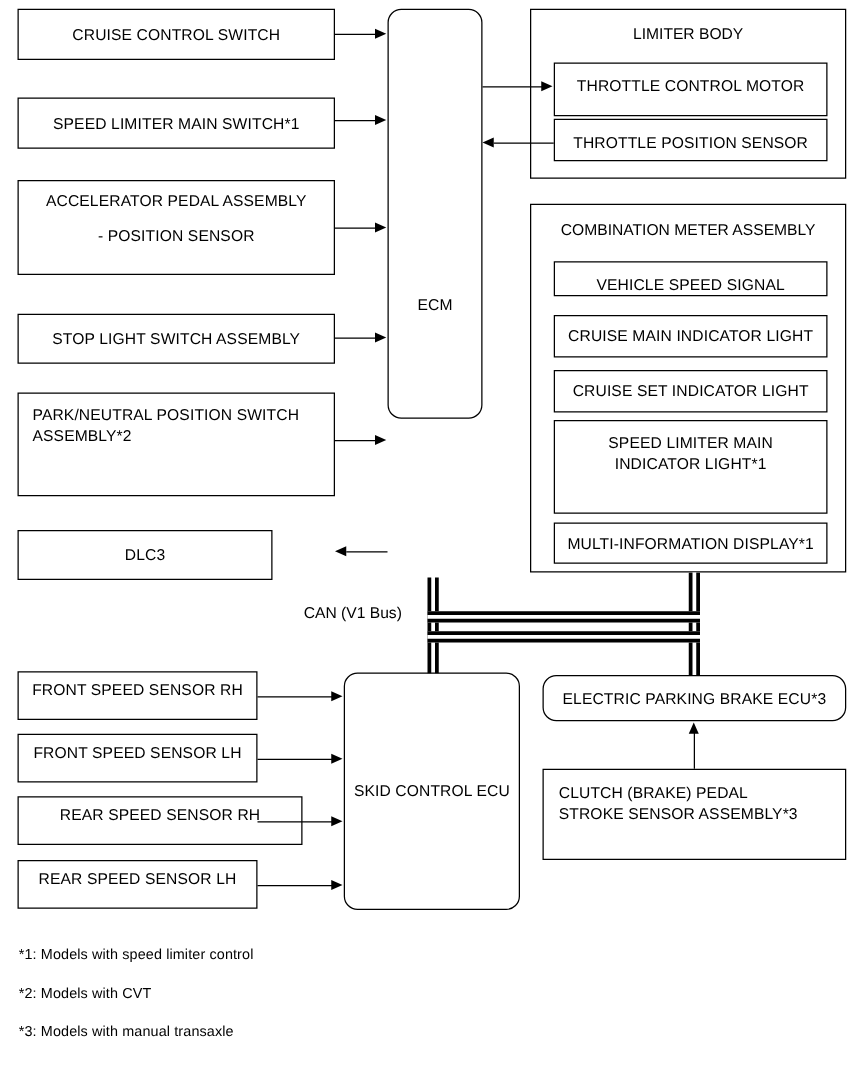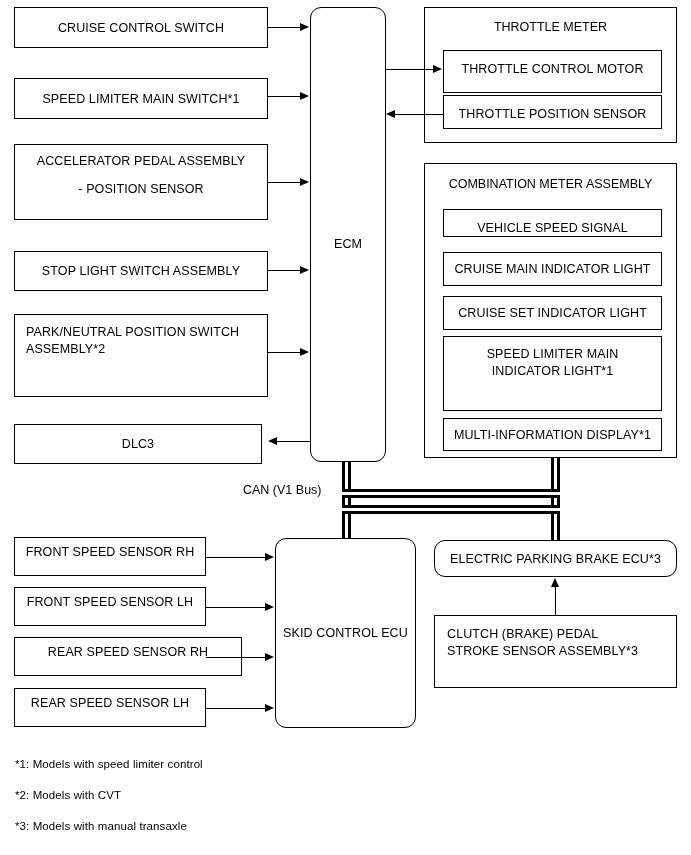--- a/index.html
+++ b/index.html
@@ -80,25 +80,25 @@
 
   <div class="box" style="left:14px;top:251px;width:254px;height:40px;">
     <div class="txt ctr" style="top:11px;">STOP LIGHT SWITCH ASSEMBLY</div>
   </div>
 
   <div class="box" style="left:14px;top:314px;width:254px;height:83px;">
     <div class="txt lft" style="top:9px;left:11px;">PARK/NEUTRAL POSITION SWITCH</div>
     <div class="txt lft" style="top:26px;left:11px;">ASSEMBLY*2</div>
   </div>
 
-  <div class="box" style="left:14px;top:424px;width:248px;height:40px;padding-left:40px;">
+  <div class="box" style="left:14px;top:424px;width:204px;height:40px;padding-left:40px;">
     <div class="txt ctr" style="top:11px;">DLC3</div>
   </div>
 
-  <div class="box rounded" style="left:310px;top:7px;width:76px;height:455px;">
+  <div class="box rounded" style="left:310px;top:7px;width:76px;height:328px;">
     <div class="txt ctr" style="top:228px;">ECM</div>
   </div>
 
   <div class="hline" style="left:268px;top:27px;width:33px;"></div>
   <div class="arrow-r" style="left:300px;top:23px;"></div>
 
   <div class="hline" style="left:268px;top:96px;width:33px;"></div>
   <div class="arrow-r" style="left:300px;top:92px;"></div>
 
   <div class="hline" style="left:268px;top:182px;width:33px;"></div>
@@ -107,21 +107,21 @@
   <div class="hline" style="left:268px;top:270px;width:33px;"></div>
   <div class="arrow-r" style="left:300px;top:266px;"></div>
 
   <div class="hline" style="left:268px;top:352px;width:33px;"></div>
   <div class="arrow-r" style="left:300px;top:348px;"></div>
 
   <div class="hline" style="left:277px;top:441px;width:33px;"></div>
   <div class="arrow-l" style="left:268px;top:437px;"></div>
 
   <div class="container-box" style="left:424px;top:7px;width:253px;height:136px;">
-    <div class="container-title" style="top:11px;">THROTTLE METER</div>
+    <div class="container-title" style="top:11px;">LIMITER BODY</div>
   </div>
 
   <div class="box" style="left:443px;top:50px;width:219px;height:43px;">
     <div class="txt ctr" style="top:10px;">THROTTLE CONTROL MOTOR</div>
   </div>
 
   <div class="box" style="left:443px;top:95px;width:219px;height:34px;">
     <div class="txt ctr" style="top:10px;">THROTTLE POSITION SENSOR</div>
   </div>
 

